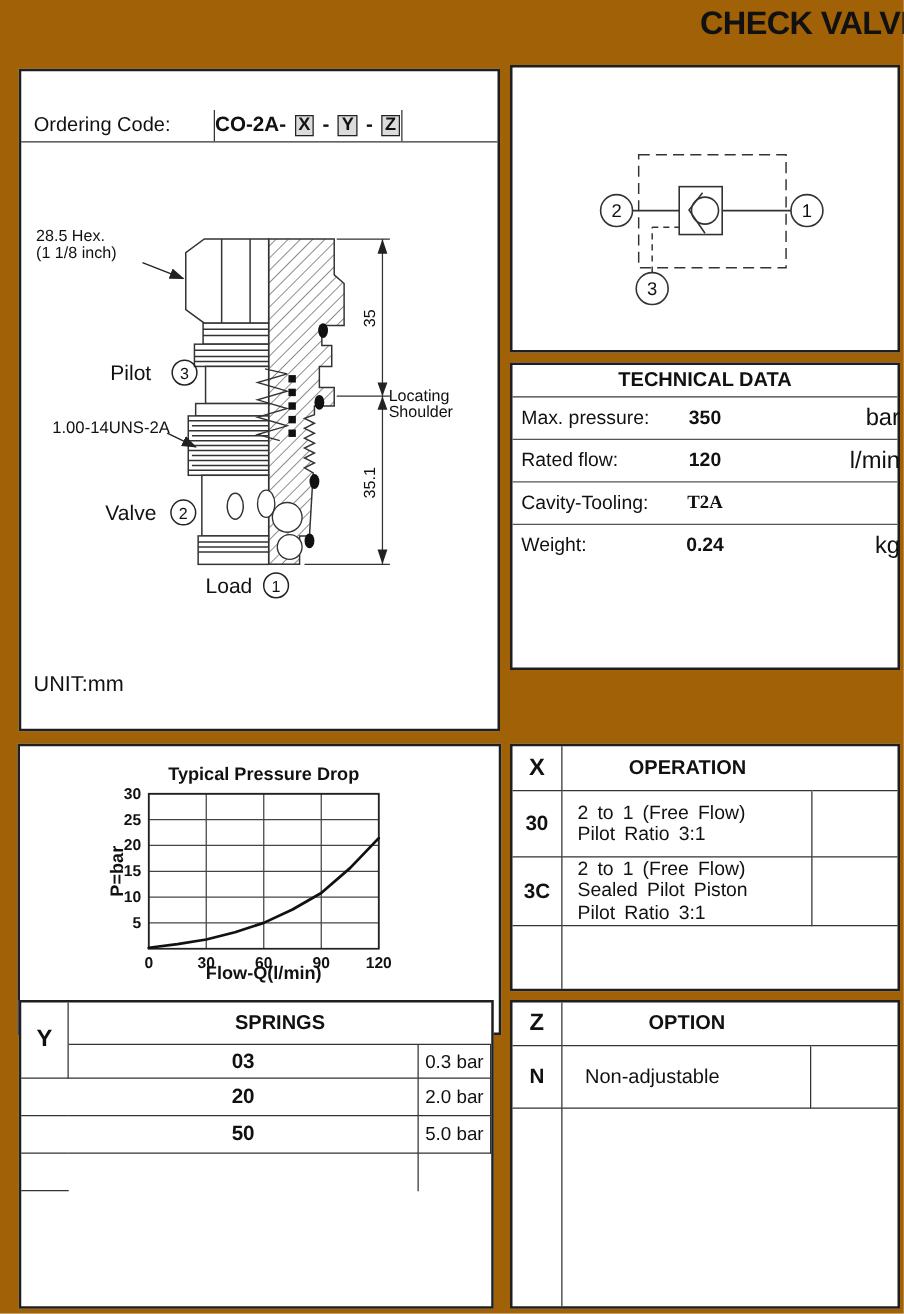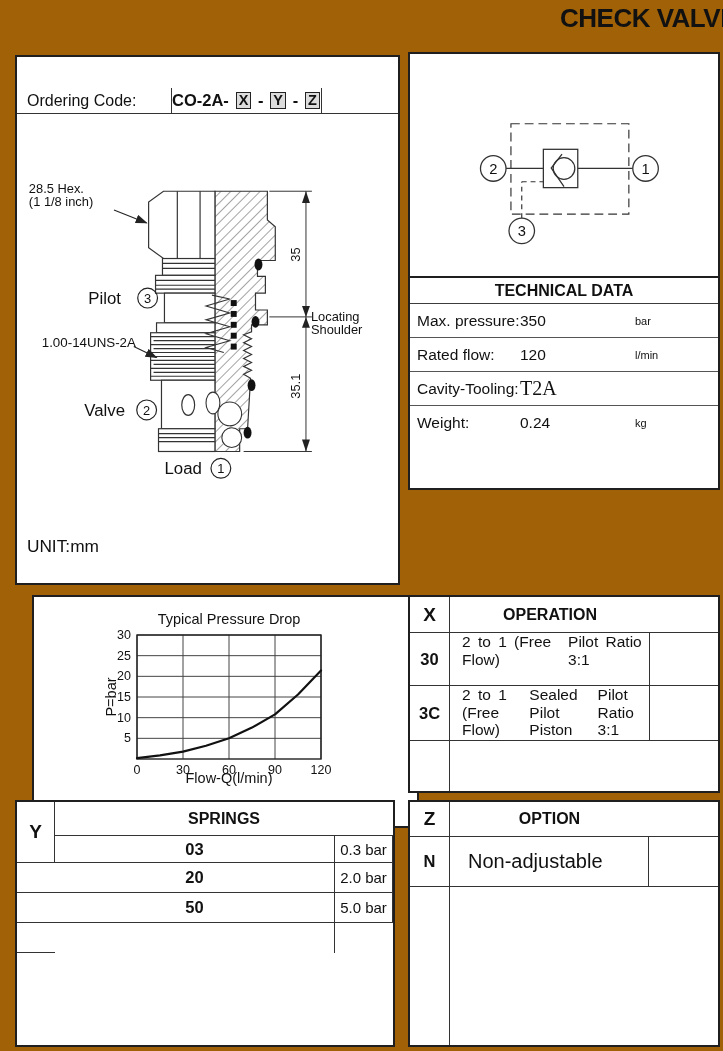--- a/index.html
+++ b/index.html
@@ -18,37 +18,37 @@
   #ord-code{width:150px;justify-content:space-between;font-size:16.5px;font-weight:700;border-right:1.5px solid #333;}
   #ord-empty{flex:1;}
   .codebox{display:inline-block;border:1.5px solid #222;background:#dcdcdc;
            padding:0 2px;margin:0 1px;line-height:1.05;font-size:14.5px;}
   
   #tech-header{height:25px;border-bottom:1.5px solid #3c3c3c;display:flex;align-items:center;
                justify-content:center;font-weight:700;font-size:16px;}
   .tech-row{position:relative;height:33px;border-bottom:1.5px solid #555;display:flex;align-items:center;}
   .tech-row:last-child{border-bottom:none;}
   .tech-label{padding-left:7px;font-size:15.5px;white-space:nowrap;}
-  .tech-value{position:absolute;left:110px;width:88px;font-size:15.5px;}
-  .tech-value.serif{font-family:"Liberation Serif",serif;font-size:20px;}
-  .tech-unit{position:absolute;left:225px;width:85px;text-align:left;font-size:11px;}
+  .tech-value{position:absolute;left:110px;width:88px;text-align:center;font-size:15.5px;font-weight:bold;}
+  .tech-value.serif{font-family:"Liberation Serif",serif;font-size:15px;}
+  .tech-unit{position:absolute;left:225px;width:85px;text-align:right;font-size:19px;}
   
   .codetable{display:grid;height:100%;}
   .codetable>div{box-sizing:border-box;}
   .ct-code{display:flex;align-items:center;justify-content:center;font-weight:700;}
   .bR{border-right:1.5px solid #333;} .bB{border-bottom:1.5px solid #333;}
   #operation-table{grid-template-columns:40px 200px 1fr;grid-template-rows:36px 53px 55px 1fr;}
   #springs-table{grid-template-columns:38px 280px 1fr;grid-template-rows:34px 27px 30px 30px 30px 1fr;}
   #option-table{grid-template-columns:40px 199px 1fr;grid-template-rows:35px 50px 1fr;}
   .ct-header{display:flex;align-items:center;justify-content:center;font-weight:700;font-size:16px;}
   .colhead{font-size:19px;}
-  .op-desc{display:flex;justify-content:center;padding-left:12px;
+  .op-desc{display:flex;flex-direction:column;justify-content:center;padding-left:12px;
            font-size:15.5px;line-height:1.13;word-spacing:3px;}
   .spr-val{display:flex;align-items:center;justify-content:center;font-size:15px;}
-  .opt-val{display:flex;align-items:center;padding-left:18px;font-size:20px;}
+  .opt-val{display:flex;align-items:center;padding-left:18px;font-size:16px;}
   .smallcode{font-size:16.5px;}
   
   .ctitle{font-size:14.5px;fill:#111;}
   .caxis{font-size:14.5px;fill:#111;}
   .tick{font-size:12.5px;fill:#111;}
   svg{display:block;}
   text{fill:#111;}
 </style>
 </head>
 <body>
@@ -186,21 +186,21 @@
         <circle cx="492" cy="168.5" r="13" stroke-width="1.3" fill="#fff"></circle>
         <circle cx="647" cy="168.5" r="13" stroke-width="1.3" fill="#fff"></circle>
         <circle cx="521" cy="232" r="13" stroke-width="1.3" fill="#fff"></circle>
       </g>
       <text x="492" y="174" font-size="15" text-anchor="middle">2</text>
       <text x="647" y="174" font-size="15" text-anchor="middle">1</text>
       <text x="521" y="237" font-size="15" text-anchor="middle">3</text>
     </svg>
   </div>
 
-  <div class="panel" style="left:408px;top:276px;width:312px;height:214px;">
+  <div class="panel" style="left:408px;top:290px;width:312px;height:246px;">
     <div id="tech-header">TECHNICAL DATA</div>
     <div class="tech-row">
       <span class="tech-label">Max. pressure:</span>
       <span class="tech-value">350</span>
       <span class="tech-unit">bar</span>
     </div>
     <div class="tech-row">
       <span class="tech-label">Rated flow:</span>
       <span class="tech-value">120</span>
       <span class="tech-unit">l/min</span>
@@ -210,21 +210,21 @@
       <span class="tech-value serif">T2A</span>
       <span class="tech-unit"></span>
     </div>
     <div class="tech-row">
       <span class="tech-label">Weight:</span>
       <span class="tech-value">0.24</span>
       <span class="tech-unit">kg</span>
     </div>
   </div>
 
-  <div class="panel" style="left:32px;top:595px;width:387px;height:233px;">
+  <div class="panel" style="left:14px;top:595px;width:387px;height:233px;font-weight:bold;">
     <svg id="chart-svg" viewBox="0 0 383 193" width="383" height="193">
       <text x="195" y="27" text-anchor="middle" class="ctitle">Typical Pressure Drop</text>
       <text x="195" y="186" text-anchor="middle" class="caxis">Flow-Q(l/min)</text>
       <text x="82" y="100" text-anchor="middle" class="caxis" transform="rotate(-90 82 100)">P=bar</text>
     <line x1="103" y1="38" x2="103" y2="162" stroke="#444" stroke-width="1"></line>
         <text x="103" y="177" text-anchor="middle" class="tick">0</text>
         <line x1="149" y1="38" x2="149" y2="162" stroke="#444" stroke-width="1"></line>
         <text x="149" y="177" text-anchor="middle" class="tick">30</text>
         <line x1="195" y1="38" x2="195" y2="162" stroke="#444" stroke-width="1"></line>
         <text x="195" y="177" text-anchor="middle" class="tick">60</text>

